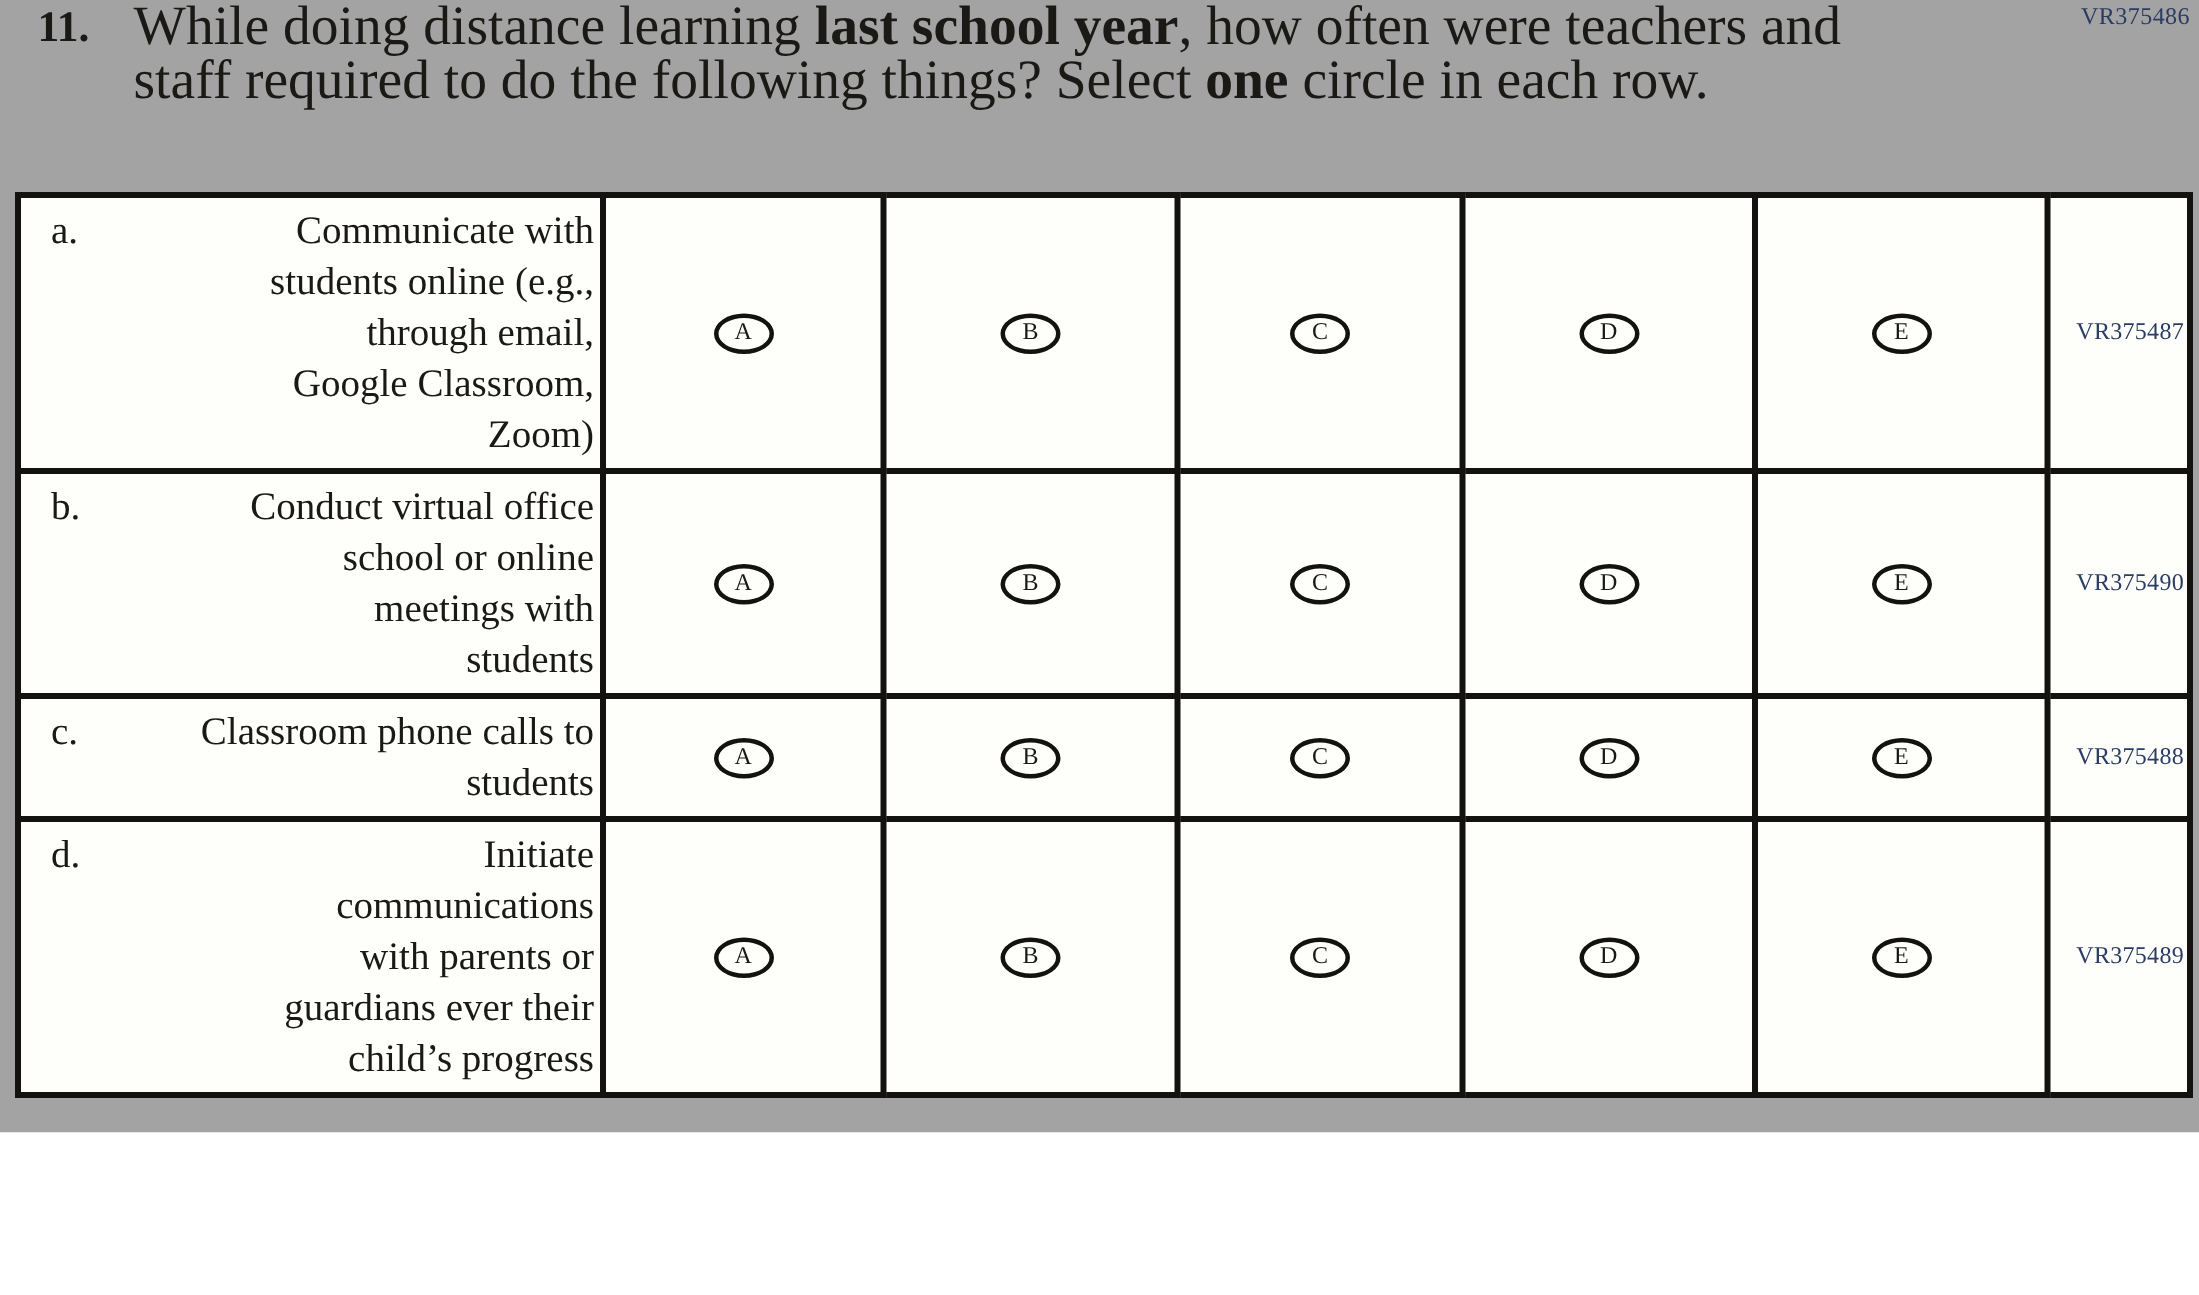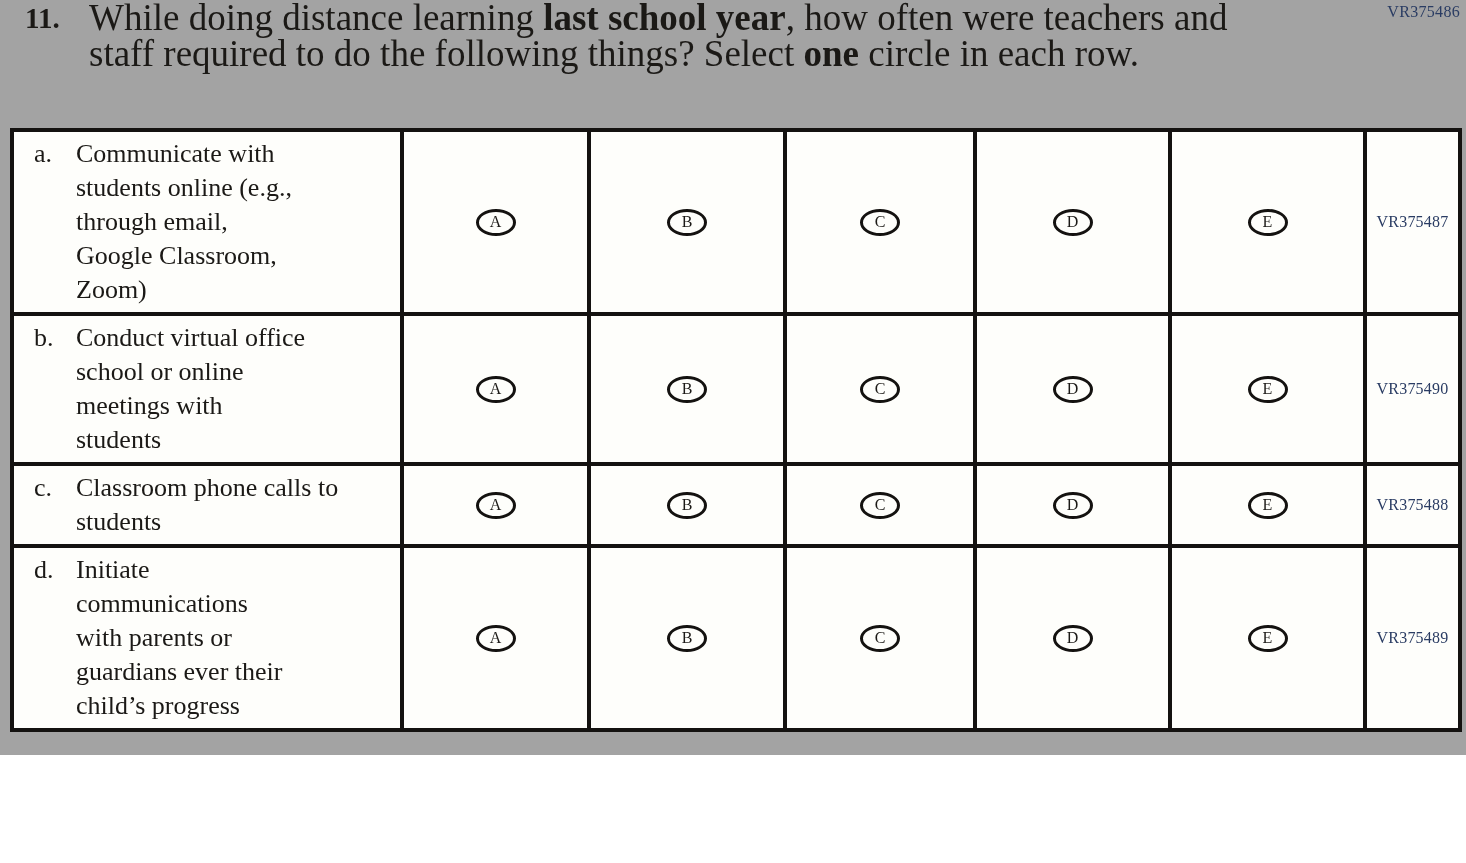--- a/index.html
+++ b/index.html
@@ -79,40 +79,41 @@
   .stem-letter {
     flex: 0 0 42px;
     font-size: 26px;
     line-height: 34px;
   }
   .stem-text {
     flex: 1;
     font-size: 26px;
     line-height: 34px;
     white-space: pre-line;
+    text-align: right;
   }
   td.answer-cell { text-align: center; }
   .bubble {
     display: inline-flex;
     align-items: center;
     justify-content: center;
     width: 40px;
     height: 27px;
     border: 3px solid #141210;
     border-radius: 50%;
     background: #fefefb;
     cursor: pointer;
   }
   .bubble-letter {
     font-size: 16px;
     line-height: 16px;
     color: #1b1916;
   }
   td.code-cell {
-    text-align: center;
+    text-align: right;
     font-size: 16px;
     letter-spacing: 0.2px;
     color: #2a3c63;
     padding: 0 2px;
   }
 </style>
 </head>
 <body>
 
 <div class="page">

